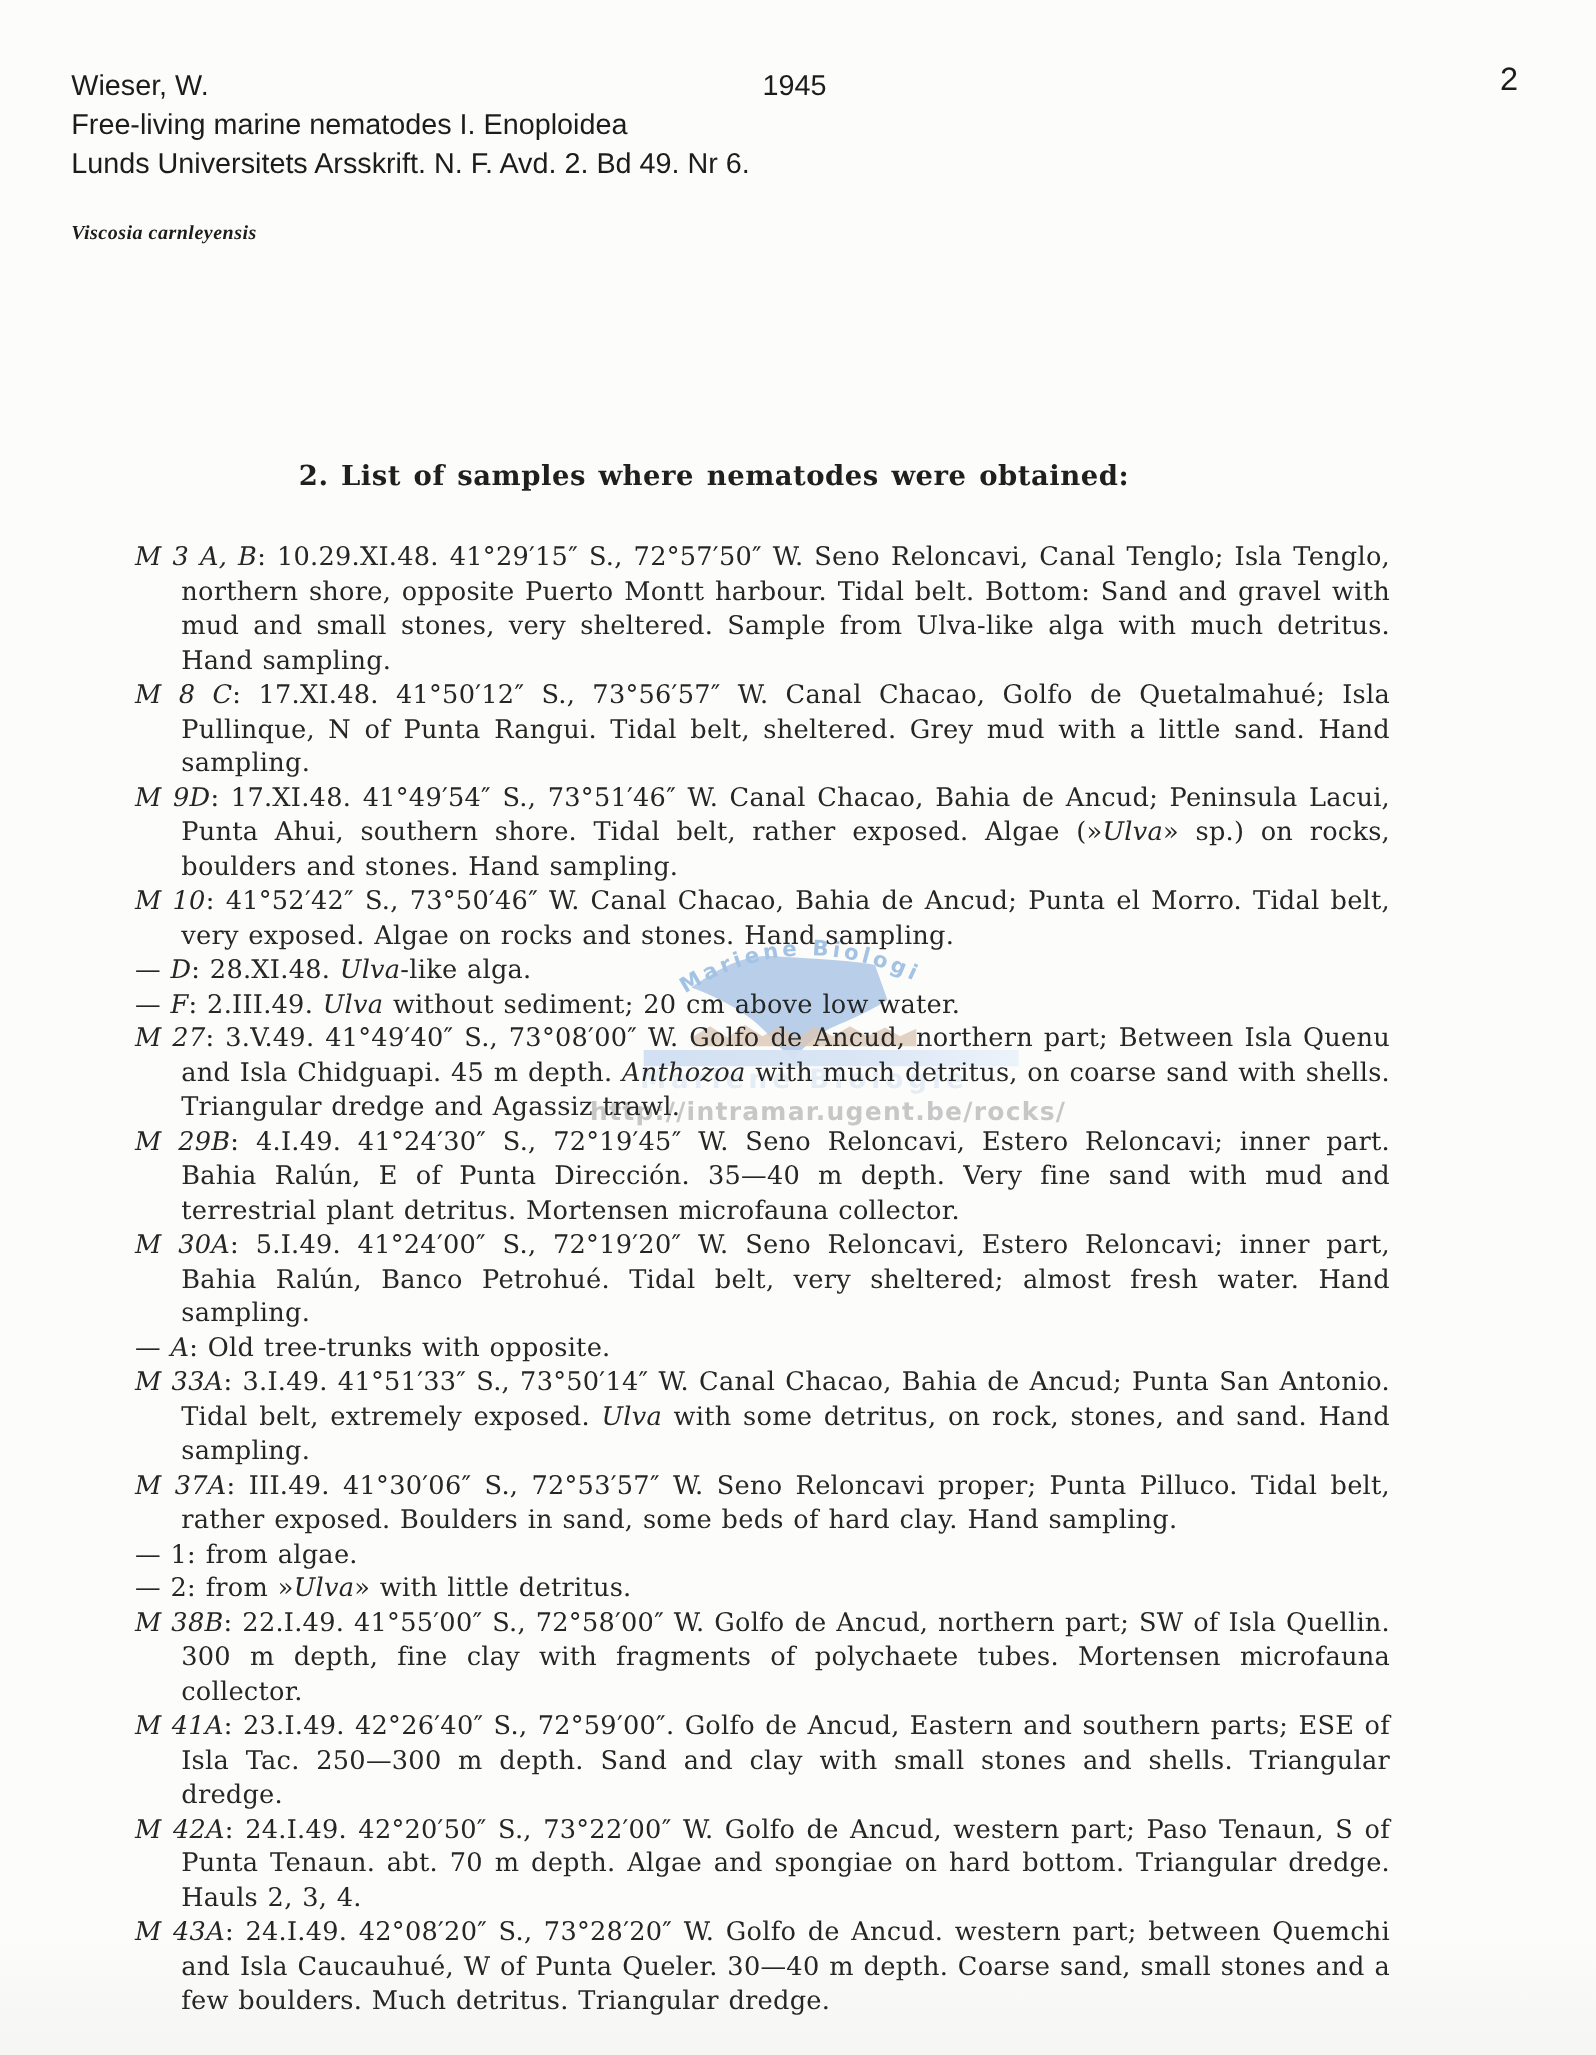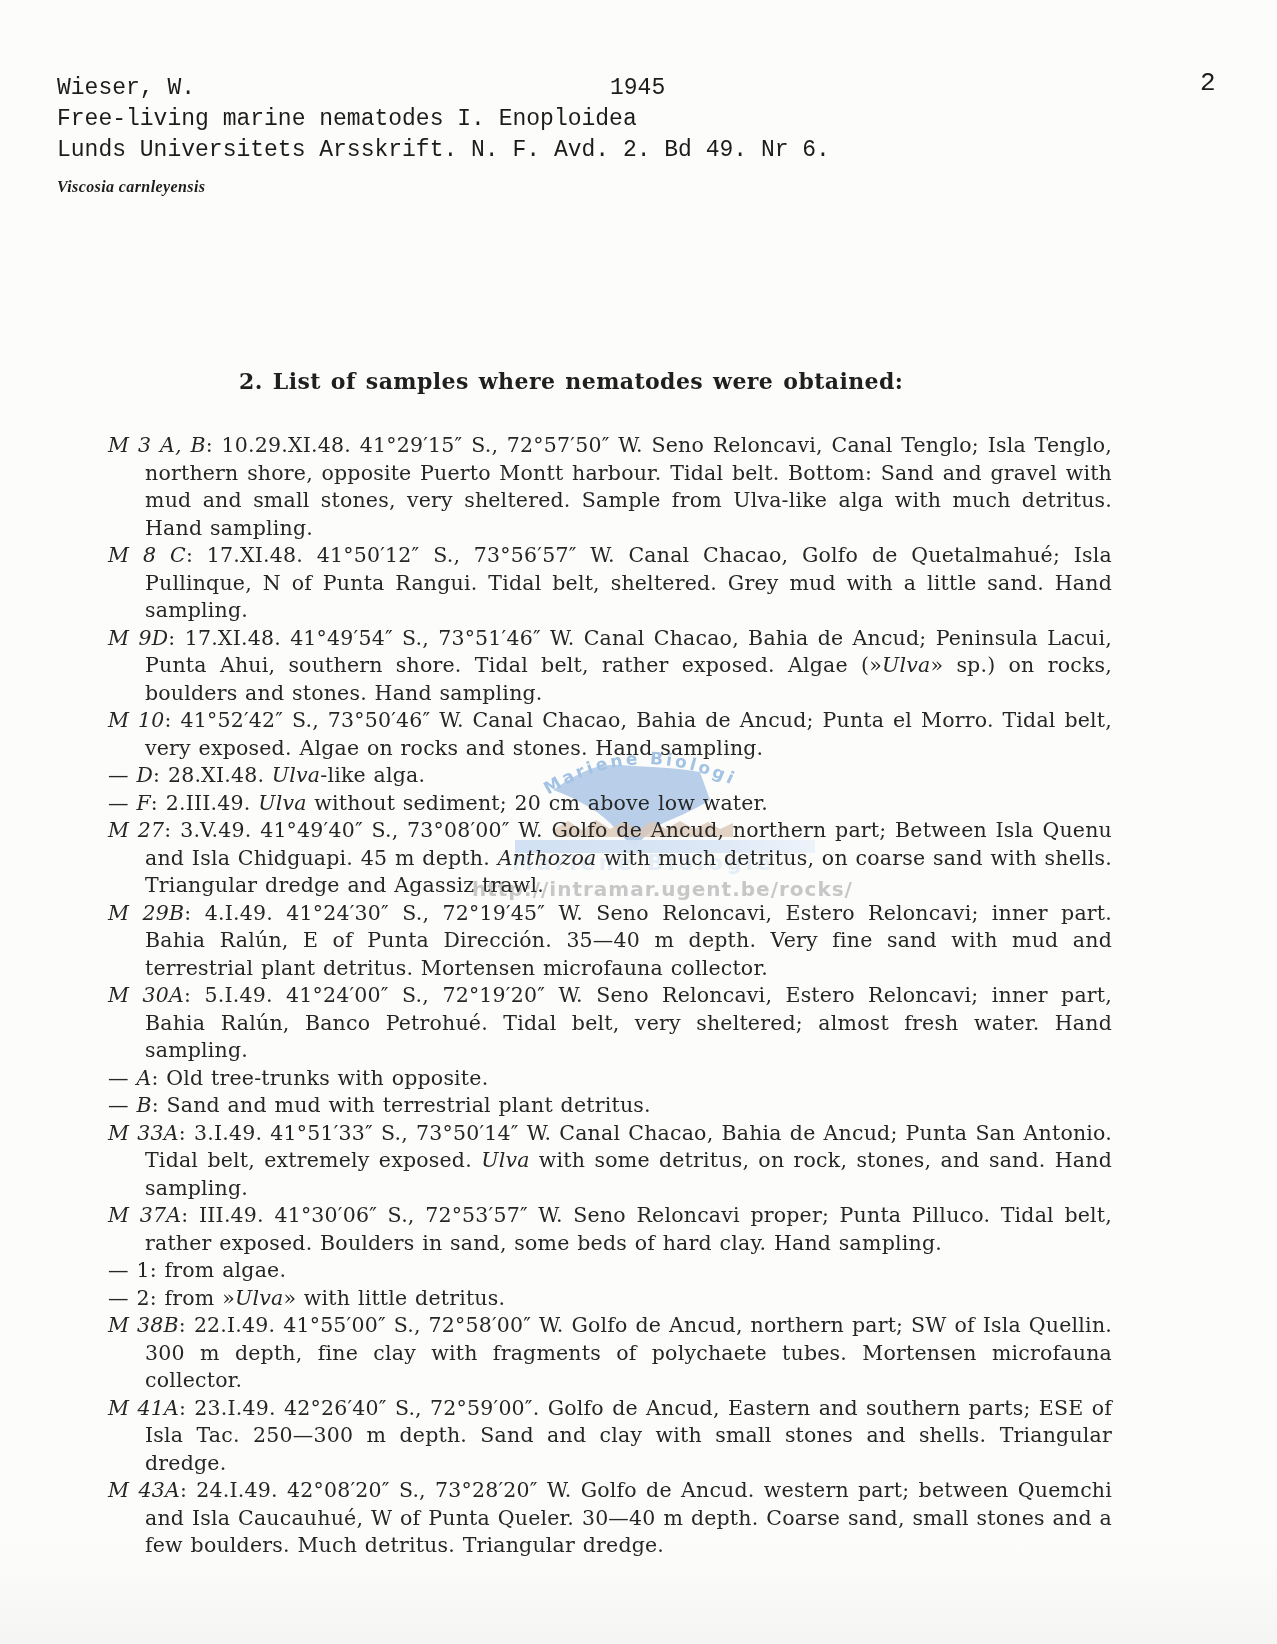--- a/index.html
+++ b/index.html
@@ -10,25 +10,24 @@
     background:#fcfcfb;
     background-image:linear-gradient(180deg, #fcfcfb 0%, #fcfcfb 94%, #f5f5f3 100%);
     font-family:"DejaVu Serif", serif;
     color:#262626;
     overflow:hidden;
   }
 
   
   .hdr-line {
     position:absolute;
-    font-family:Liberation Mono, monospace;
+    font-family:Liberation Sans, sans-serif;
     font-size:23px;
     color:#1c1c1c;
     white-space:nowrap;
-    margin-top:20px;
   }
   .author    { left:57px;  top:55px; }
   .year      { left:610px; top:55px; }
   .pagenum   { left:1200px; top:48px; font-size:26px; }
   .doctitle  { left:57px;  top:86px; }
   .docref    { left:57px;  top:117px; }
 
   .species {
     position:absolute; left:57px; top:178px;
     font-family:"Liberation Serif", serif;
@@ -118,23 +117,23 @@
       <p><span class="sample-label"><i>M 3 A, B</i><span>:</span></span> <span><span>10.29.XI.48. 41°29′15″ S., 72°57′50″ W. Seno Reloncavi, Canal Tenglo; Isla Tenglo, northern shore, opposite Puerto Montt harbour. Tidal belt. Bottom: Sand and gravel with mud and small stones, very sheltered. Sample from Ulva-like alga with much detritus. Hand sampling.</span></span></p>
       <p><span class="sample-label"><i>M 8 C</i><span>:</span></span> <span><span>17.XI.48. 41°50′12″ S., 73°56′57″ W. Canal Chacao, Golfo de Quetalmahué; Isla Pullinque, N of Punta Rangui. Tidal belt, sheltered. Grey mud with a little sand. Hand sampling.</span></span></p>
       <p><span class="sample-label"><i>M 9D</i><span>:</span></span> <span><span>17.XI.48. 41°49′54″ S., 73°51′46″ W. Canal Chacao, Bahia de Ancud; Peninsula Lacui, Punta Ahui, southern shore. Tidal belt, rather exposed. Algae (»</span><i>Ulva</i><span>» sp.) on rocks, boulders and stones. Hand sampling.</span></span></p>
       <p><span class="sample-label"><i>M 10</i><span>:</span></span> <span><span>41°52′42″ S., 73°50′46″ W. Canal Chacao, Bahia de Ancud; Punta el Morro. Tidal belt, very exposed. Algae on rocks and stones. Hand sampling.</span></span></p>
       <p><span class="sample-label"><span>— </span><i>D</i><span>:</span></span> <span><span>28.XI.48. </span><i>Ulva</i><span>-like alga.</span></span></p>
       <p><span class="sample-label"><span>— </span><i>F</i><span>:</span></span> <span><span>2.III.49. </span><i>Ulva</i><span> without sediment; 20 cm above low water.</span></span></p>
       <p><span class="sample-label"><i>M 27</i><span>:</span></span> <span><span>3.V.49. 41°49′40″ S., 73°08′00″ W. Golfo de Ancud, northern part; Between Isla Quenu and Isla Chidguapi. 45 m depth. </span><i>Anthozoa</i><span> with much detritus, on coarse sand with shells. Triangular dredge and Agassiz trawl.</span></span></p>
       <p><span class="sample-label"><i>M 29B</i><span>:</span></span> <span><span>4.I.49. 41°24′30″ S., 72°19′45″ W. Seno Reloncavi, Estero Reloncavi; inner part. Bahia Ralún, E of Punta Dirección. 35—40 m depth. Very fine sand with mud and terrestrial plant detritus. Mortensen microfauna collector.</span></span></p>
       <p><span class="sample-label"><i>M 30A</i><span>:</span></span> <span><span>5.I.49. 41°24′00″ S., 72°19′20″ W. Seno Reloncavi, Estero Reloncavi; inner part, Bahia Ralún, Banco Petrohué. Tidal belt, very sheltered; almost fresh water. Hand sampling.</span></span></p>
       <p><span class="sample-label"><span>— </span><i>A</i><span>:</span></span> <span><span>Old tree-trunks with opposite.</span></span></p>
-      <p><span class="sample-label"><span>— </span><i>B</i><span>:</span></span> <span><span>Sand and mud with terrestrial plant detritus.</span></span></p>
       <p><span class="sample-label"><i>M 33A</i><span>:</span></span> <span><span>3.I.49. 41°51′33″ S., 73°50′14″ W. Canal Chacao, Bahia de Ancud; Punta San Antonio. Tidal belt, extremely exposed. </span><i>Ulva</i><span> with some detritus, on rock, stones, and sand. Hand sampling.</span></span></p>
       <p><span class="sample-label"><i>M 37A</i><span>:</span></span> <span><span>III.49. 41°30′06″ S., 72°53′57″ W. Seno Reloncavi proper; Punta Pilluco. Tidal belt, rather exposed. Boulders in sand, some beds of hard clay. Hand sampling.</span></span></p>
       <p><span class="sample-label"><span>— 1:</span></span> <span><span>from algae.</span></span></p>
       <p><span class="sample-label"><span>— 2:</span></span> <span><span>from »</span><i>Ulva</i><span>» with little detritus.</span></span></p>
       <p><span class="sample-label"><i>M 38B</i><span>:</span></span> <span><span>22.I.49. 41°55′00″ S., 72°58′00″ W. Golfo de Ancud, northern part; SW of Isla Quellin. 300 m depth, fine clay with fragments of polychaete tubes. Mortensen microfauna collector.</span></span></p>
       <p><span class="sample-label"><i>M 41A</i><span>:</span></span> <span><span>23.I.49. 42°26′40″ S., 72°59′00″. Golfo de Ancud, Eastern and southern parts; ESE of Isla Tac. 250—300 m depth. Sand and clay with small stones and shells. Triangular dredge.</span></span></p>
+      <p><span class="sample-label"><i>M 42A</i><span>:</span></span> <span><span>24.I.49. 42°20′50″ S., 73°22′00″ W. Golfo de Ancud, western part; Paso Tenaun, S of Punta Tenaun. abt. 70 m depth. Algae and spongiae on hard bottom. Triangular dredge. Hauls 2, 3, 4.</span></span></p>
       <p><span class="sample-label"><i>M 43A</i><span>:</span></span> <span><span>24.I.49. 42°08′20″ S., 73°28′20″ W. Golfo de Ancud. western part; between Quemchi and Isla Caucauhué, W of Punta Queler. 30—40 m depth. Coarse sand, small stones and a few boulders. Much detritus. Triangular dredge.</span></span></p>
     </div>
 
 </div>
 
 </body></html>

